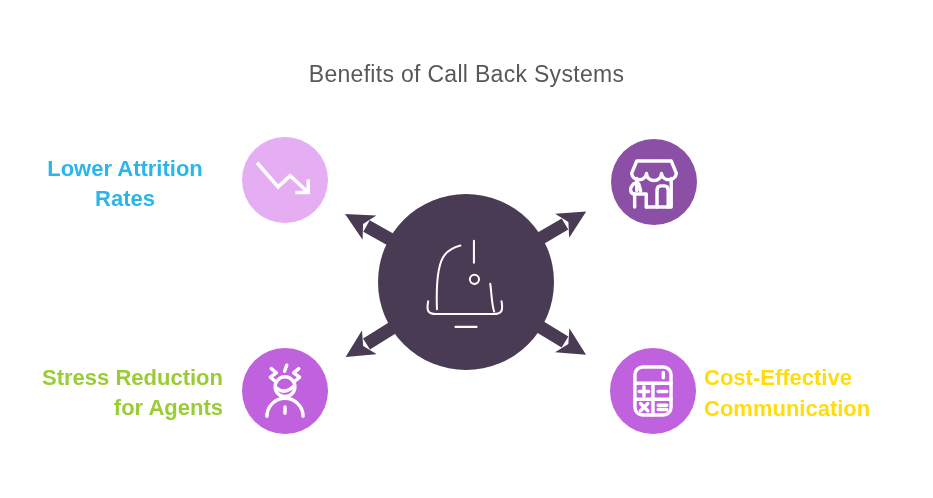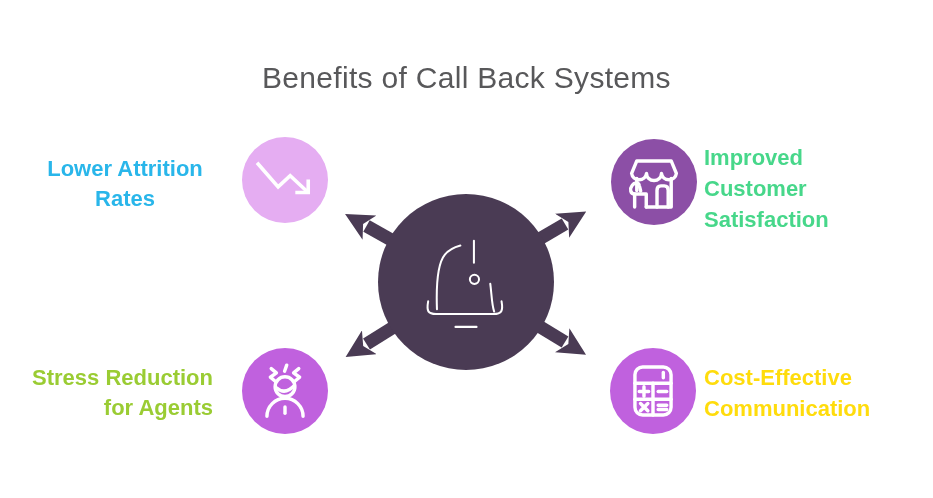--- a/index.html
+++ b/index.html
@@ -2,38 +2,38 @@
 <html><head>
 <meta charset="utf-8">
 <style>
   html,body { margin:0; padding:0; background:#ffffff; }
   .canvas {
     position:relative; width:933px; height:498px; background:#ffffff;
     font-family:"Liberation Sans", sans-serif; overflow:hidden;
   }
   .title {
     position:absolute; top:61px; left:0; width:100%;
-    text-align:center; font-size:30px; font-weight:400; letter-spacing:.3px;
+    text-align:center; font-size:23px; font-weight:400; letter-spacing:.3px;
   }
   .center-svg { position:absolute; left:0; top:0; width:933px; height:498px; }
   .icon-circle {
     position:absolute; width:86px; height:86px; border-radius:50%;
     display:flex; align-items:center; justify-content:center;
   }
   .icon-circle svg { width:86px; height:86px; display:block; }
   .benefit-label {
     position:absolute; font-size:22px; font-weight:bold; line-height:30px;
   }
   .pos-tl-circle { left:242px; top:137px; }
   .pos-tr-circle { left:611px; top:139px; }
   .pos-bl-circle { left:242px; top:348px; }
   .pos-br-circle { left:610px; top:348px; }
   .pos-tl-label { left:30px;  top:154px; width:190px; text-align:center; }
   .pos-tr-label { left:704px; top:142px; width:155px; line-height:31px; }
-  .pos-bl-label { left:8px;  top:363px; width:205px; text-align:right; }
+  .pos-bl-label { left:18px;  top:363px; width:205px; text-align:right; }
   .pos-br-label { left:704px; top:362px; width:245px; line-height:31px; }
   .line-icon { fill:none; stroke-width:4; stroke-linecap:round; stroke-linejoin:round; }
   .line-icon-square { fill:none; stroke-width:4.2; stroke-linecap:butt; stroke-linejoin:miter; }
   .bell-stroke { fill:none; stroke-width:1.15; stroke-linecap:round; stroke-linejoin:round; }
 </style>
 </head>
 <body>
 
 <div class="canvas">
 
@@ -79,21 +79,20 @@
       <g class="line-icon" style="stroke: rgb(255, 255, 255);">
         <path d="M30,25.5 L70,25.5 L76,40 A8.7,8.2 0 0 1 58.7,40 A8.7,8.2 0 0 1 41.3,40 A8.7,8.2 0 0 1 24,40 Z"></path>
         <path d="M30,46 L30,60"></path>
         <path d="M70,46 L70,79 L41,79"></path>
         <path d="M53.5,79 L53.5,59.5 Q53.5,54.5 58,54.5 L62,54.5 Q66.5,54.5 66.5,59.5 L66.5,79"></path>
         <path d="M27.5,79 L27.5,64 L41,64 L41,79"></path>
         <path d="M27.5,64 C22.5,64 21.5,58 24.5,54 C27,50.5 32,50 33,54.5 L34.5,60.5"></path>
       </g>
     </svg>
   </div>
-  <div class="benefit-label pos-tr-label" style="color: rgb(71, 215, 138);">Improved Customer Satisfaction</div>
 
   <div class="benefit-label pos-bl-label" style="color: rgb(154, 204, 51);">Stress Reduction for Agents</div>
   <div class="icon-circle pos-bl-circle" style="background-color: rgb(192, 97, 222);">
     <svg viewBox="0 0 100 100">
       <g class="line-icon" style="stroke: rgb(255, 255, 255);">
         <circle cx="50" cy="45" r="11.5"></circle>
         <path d="M39.5,46 Q50,55.5 61,43.5"></path>
         <path d="M29,79.5 A21,21 0 0 1 71,79.5"></path>
         <path d="M50,68.5 L50,76"></path>
         <path d="M34,24 L40,29 L33,34 L39,39"></path>

